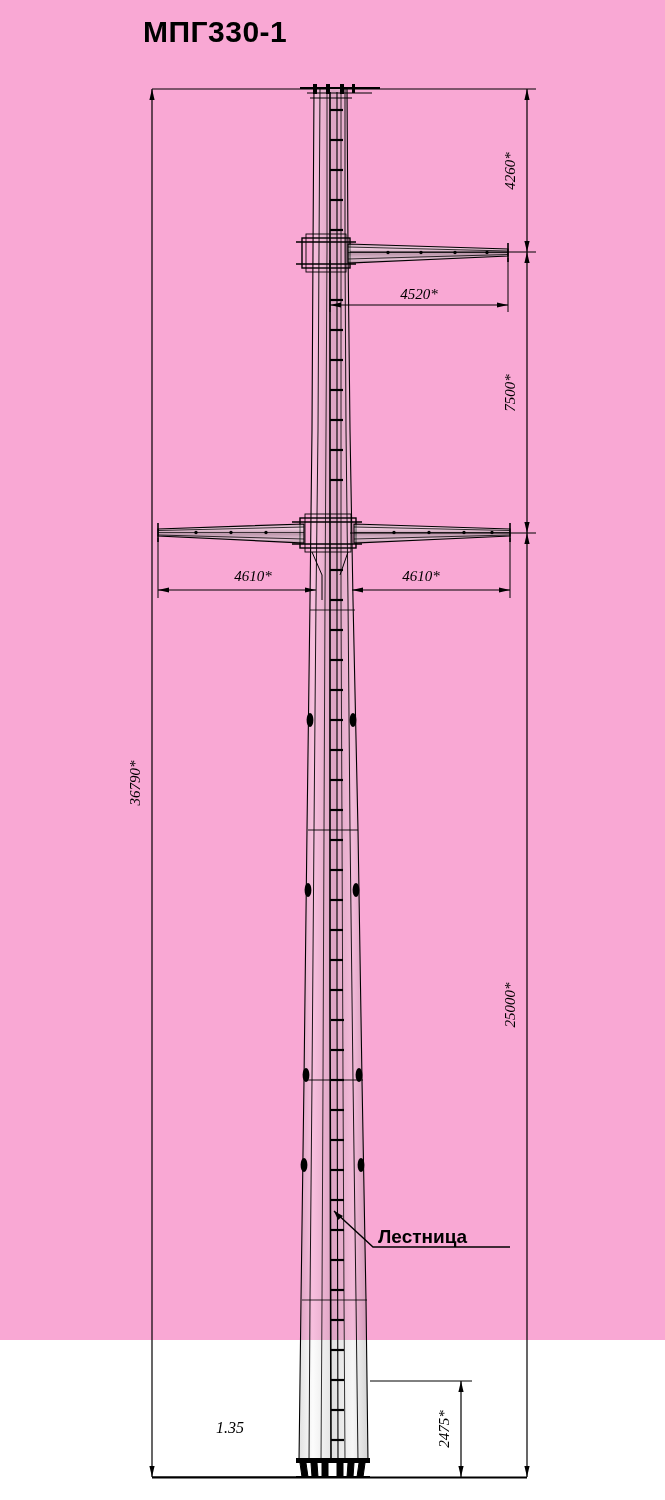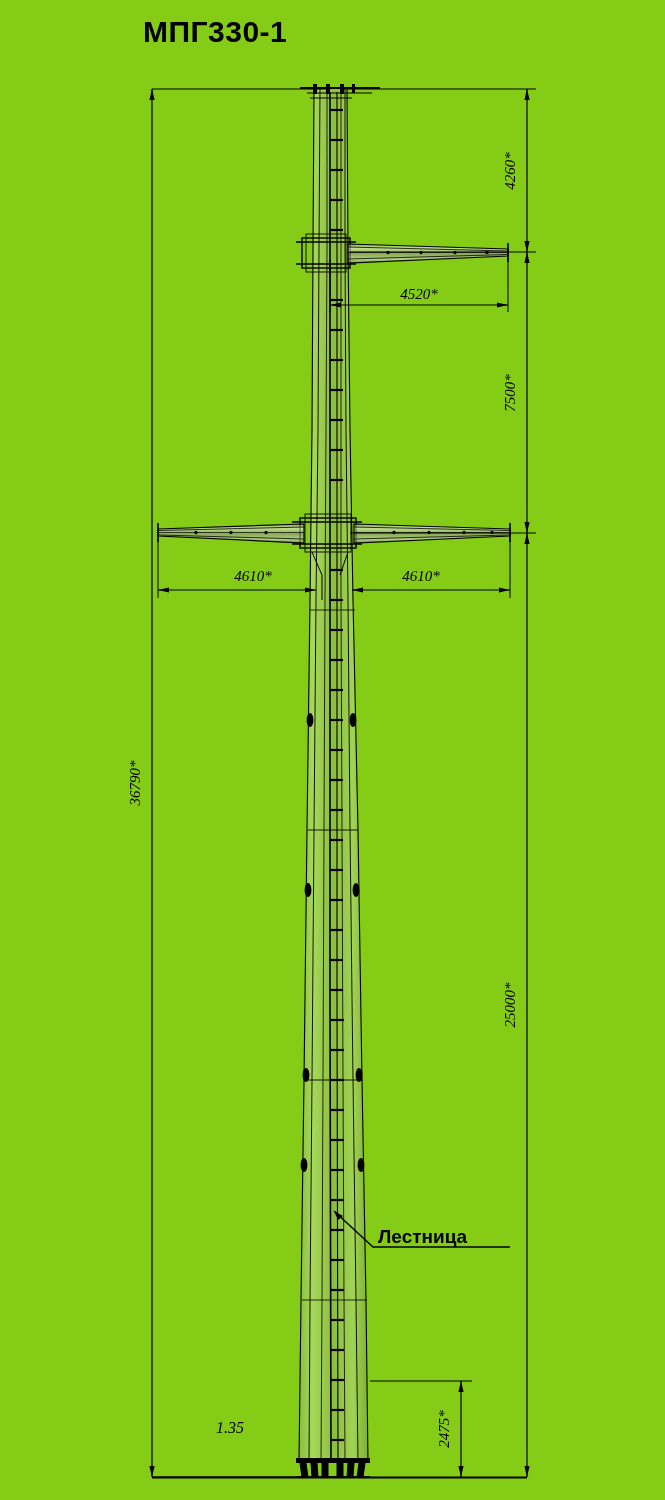--- a/index.html
+++ b/index.html
@@ -1,19 +1,19 @@
 <!DOCTYPE html>
 <html><head>
 <meta charset="utf-8">
 <title>МПГ330-1</title>
 <style>
   html,body{margin:0;padding:0;background:#ffffff;}
   body{width:665px;height:1500px;position:relative;overflow:hidden;
        font-family:"Liberation Sans",sans-serif;color:#000;}
-  #sheet{position:absolute;left:0;top:0;width:665px;height:1500px;background:#84cc16;}
+  #sheet{position:absolute;left:0;top:0;width:665px;height:1340px;background:#f9a8d4;}
   #title{position:absolute;left:143px;top:12px;font-size:30px;font-weight:bold;
          letter-spacing:0.5px;line-height:40px;white-space:nowrap;}
   svg{position:absolute;left:0;top:0;}
   .dimtext{font-family:"Liberation Serif",serif;font-style:italic;font-size:15px;fill:#000;}
   .dimtext-v{font-family:"Liberation Serif",serif;font-style:italic;font-size:15px;fill:#000;}
   .scaletext{font-family:"Liberation Serif",serif;font-style:italic;font-size:16px;fill:#000;}
   .calltext{font-family:"Liberation Sans",sans-serif;font-weight:bold;font-size:19px;fill:#000;}
 </style>
 </head>
 <body>

